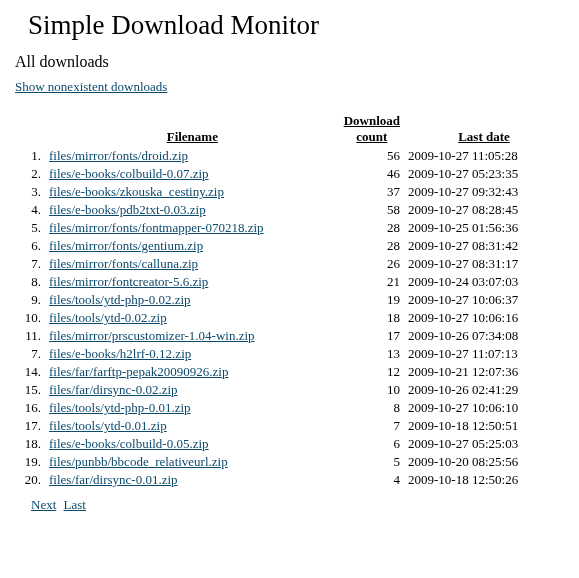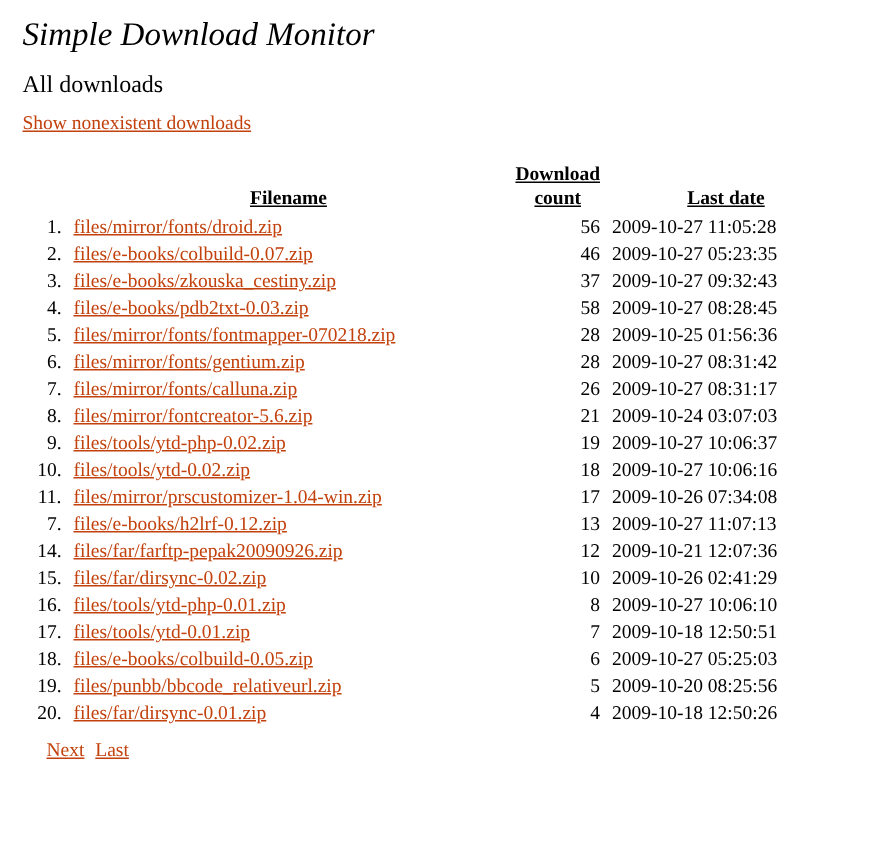--- a/index.html
+++ b/index.html
@@ -4,32 +4,32 @@
   <style>
     * { margin: 0; padding: 0; box-sizing: border-box; }
     body {
       font-family: Times New Roman, serif;
       font-size: 13px;
       background: #fff;
       color: #000;
       padding: 10px 15px;
     }
     h1 {
-      font-size: 22px;
-      font-style: italic;
+      font-size: 27px;
       font-weight: normal;
       margin-bottom: 12px;
+      margin-left: 13px;
     }
     h2 {
       font-size: 16px;
       font-weight: normal;
       margin-bottom: 8px;
     }
     a {
-      color: #c2410c;
+      color: #0c4a6e;
       text-decoration: underline;
       cursor: pointer;
     }
     .show-nonexistent {
       margin-bottom: 16px;
       font-size: 13px;
     }
     table {
       border-collapse: collapse;
       width: 100%;

